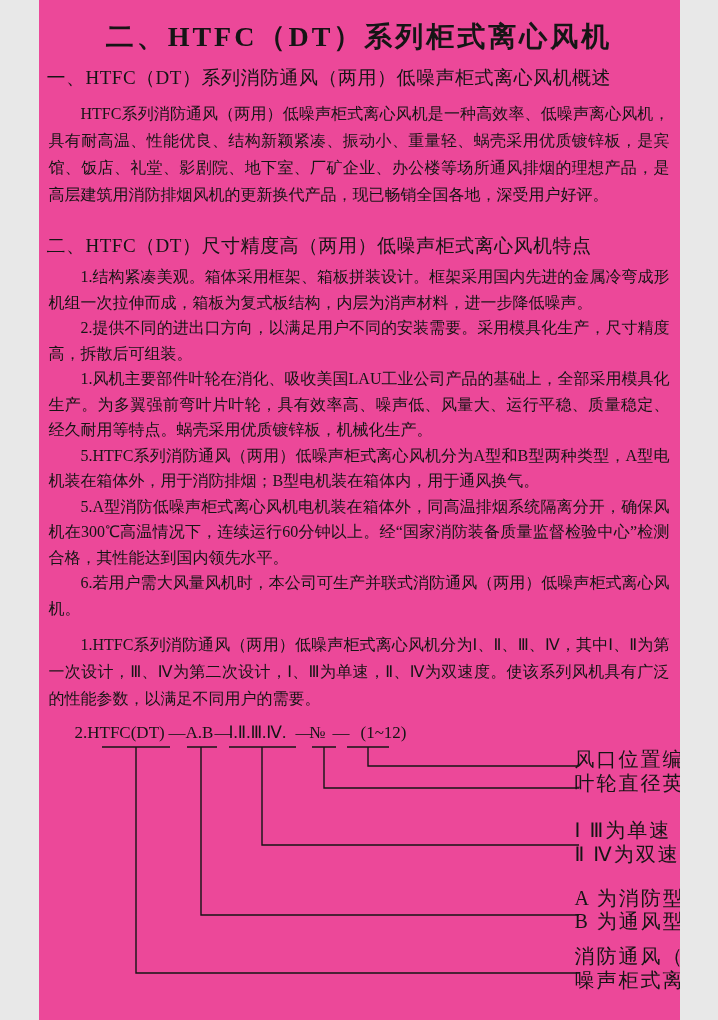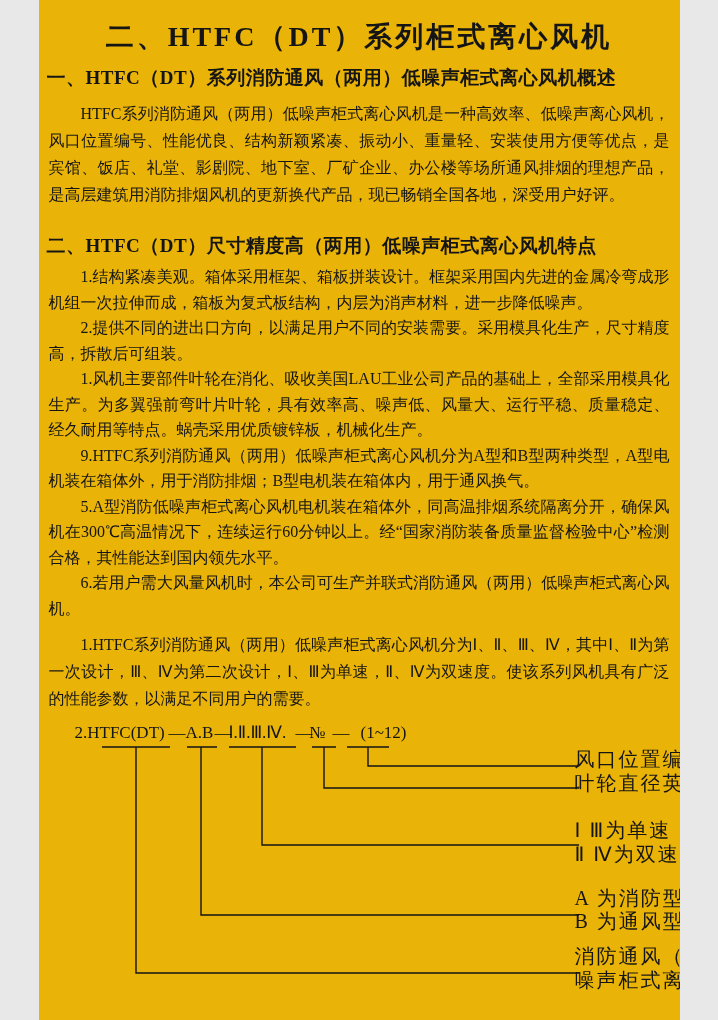--- a/index.html
+++ b/index.html
@@ -1,34 +1,34 @@
 <!DOCTYPE html>
 <html><head>
 <meta charset="utf-8">
 <style>
   html,body{margin:0;padding:0;background:#e8e8e8;}
   .page{
     position:relative;
     width:641px;height:1020px;
     margin:0 auto;
-    background:#eab308;
+    background:#ec4899;
     color:#151515;
     font-family:"Liberation Serif", serif;
     overflow:hidden;
   }
   .doc-title{
     margin:0;padding-top:20px;
     text-align:center;
     font-size:28px;line-height:34px;
     font-weight:bold;letter-spacing:3px;
   }
   h2.sec-heading{
     margin:12px 8px 0 8px;
     font-size:19px;line-height:24px;
-    font-weight:bold;letter-spacing:0.5px;
+    font-weight:normal;letter-spacing:0.5px;
   }
   h2.sec-heading.mt-lg{margin-top:26px;}
   h2.sec-heading.mt-sm{margin-top:6px;}
   p.body-p{
     margin:10px 10px 0 10px;
     font-size:16px;line-height:27px;
     text-align:justify;text-indent:2em;
   }
   p.feature-p{
     margin:6px 10px 0 10px;
@@ -64,29 +64,29 @@
 </style>
 </head>
 <body>
 
 <div class="page">
 
   <h1 class="doc-title">二、HTFC（DT）系列柜式离心风机</h1>
 
   <section>
     <h2 class="sec-heading">一、HTFC（DT）系列消防通风（两用）低噪声柜式离心风机概述</h2>
-    <p class="body-p">HTFC系列消防通风（两用）低噪声柜式离心风机是一种高效率、低噪声离心风机，风口位置编号、性能优良、结构新颖紧凑、振动小、重量轻、安装使用方便等优点，是宾馆、饭店、礼堂、影剧院、地下室、厂矿企业、办公楼等场所通风排烟的理想产品，是高层建筑用消防排烟风机的更新换代产品，现已畅销全国各地，深受用户好评。</p>
+    <p class="body-p">HTFC系列消防通风（两用）低噪声柜式离心风机是一种高效率、低噪声离心风机，具有耐高温、性能优良、结构新颖紧凑、振动小、重量轻、蜗壳采用优质镀锌板，是宾馆、饭店、礼堂、影剧院、地下室、厂矿企业、办公楼等场所通风排烟的理想产品，是高层建筑用消防排烟风机的更新换代产品，现已畅销全国各地，深受用户好评。</p>
   </section>
 
   <section>
     <h2 class="sec-heading mt-lg">二、HTFC（DT）尺寸精度高（两用）低噪声柜式离心风机特点</h2>
     <p class="feature-p">1.结构紧凑美观。箱体采用框架、箱板拼装设计。框架采用国内先进的金属冷弯成形机组一次拉伸而成，箱板为复式板结构，内层为消声材料，进一步降低噪声。</p>
     <p class="feature-p">2.提供不同的进出口方向，以满足用户不同的安装需要。采用模具化生产，尺寸精度高，拆散后可组装。</p>
     <p class="feature-p">1.风机主要部件叶轮在消化、吸收美国LAU工业公司产品的基础上，全部采用模具化生产。为多翼强前弯叶片叶轮，具有效率高、噪声低、风量大、运行平稳、质量稳定、经久耐用等特点。蜗壳采用优质镀锌板，机械化生产。</p>
-    <p class="feature-p">9.HTFC系列消防通风（两用）低噪声柜式离心风机分为A型和B型两种类型，A型电机装在箱体外，用于消防排烟；B型电机装在箱体内，用于通风换气。</p>
+    <p class="feature-p">5.HTFC系列消防通风（两用）低噪声柜式离心风机分为A型和B型两种类型，A型电机装在箱体外，用于消防排烟；B型电机装在箱体内，用于通风换气。</p>
     <p class="feature-p">5.A型消防低噪声柜式离心风机电机装在箱体外，同高温排烟系统隔离分开，确保风机在300℃高温情况下，连续运行60分钟以上。经“国家消防装备质量监督检验中心”检测合格，其性能达到国内领先水平。</p>
     <p class="feature-p">6.若用户需大风量风机时，本公司可生产并联式消防通风（两用）低噪声柜式离心风机。</p>
   </section>
 
   <section>
     <p class="body-p">1.HTFC系列消防通风（两用）低噪声柜式离心风机分为Ⅰ、Ⅱ、Ⅲ、Ⅳ，其中Ⅰ、Ⅱ为第一次设计，Ⅲ、Ⅳ为第二次设计，Ⅰ、Ⅲ为单速，Ⅱ、Ⅳ为双速度。使该系列风机具有广泛的性能参数，以满足不同用户的需要。</p>
   </section>
 
   <div class="diagram">
 

